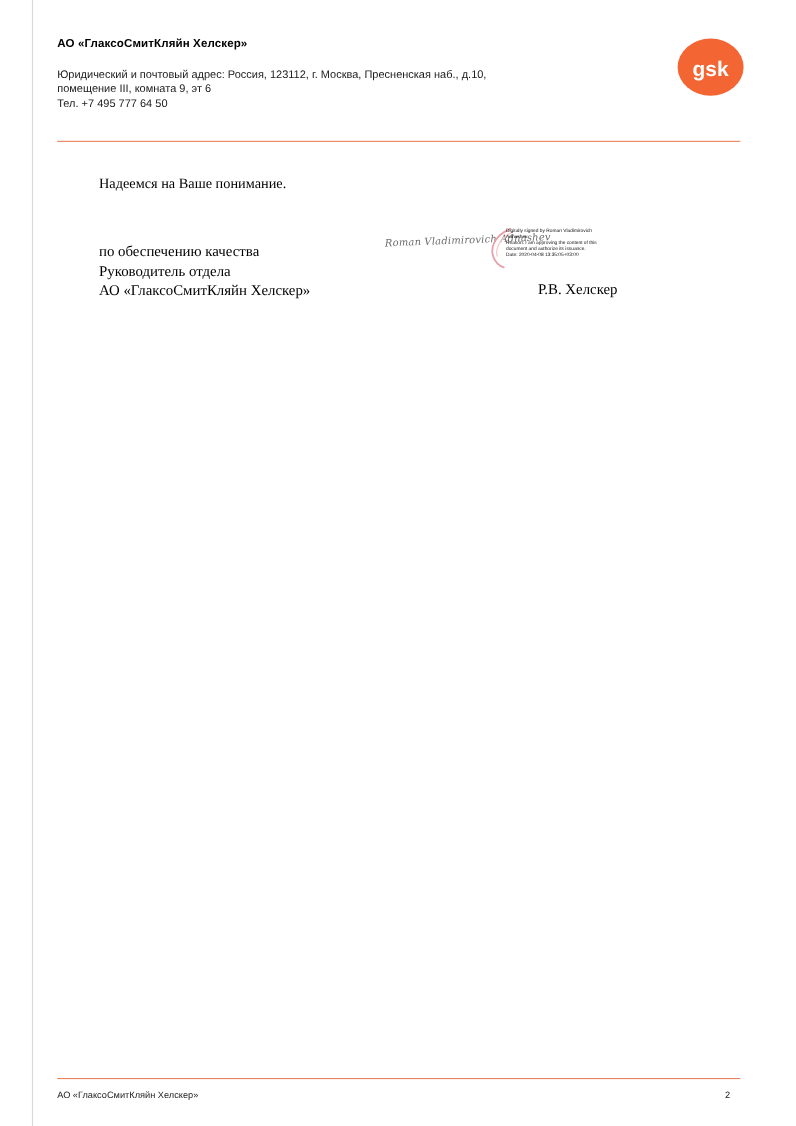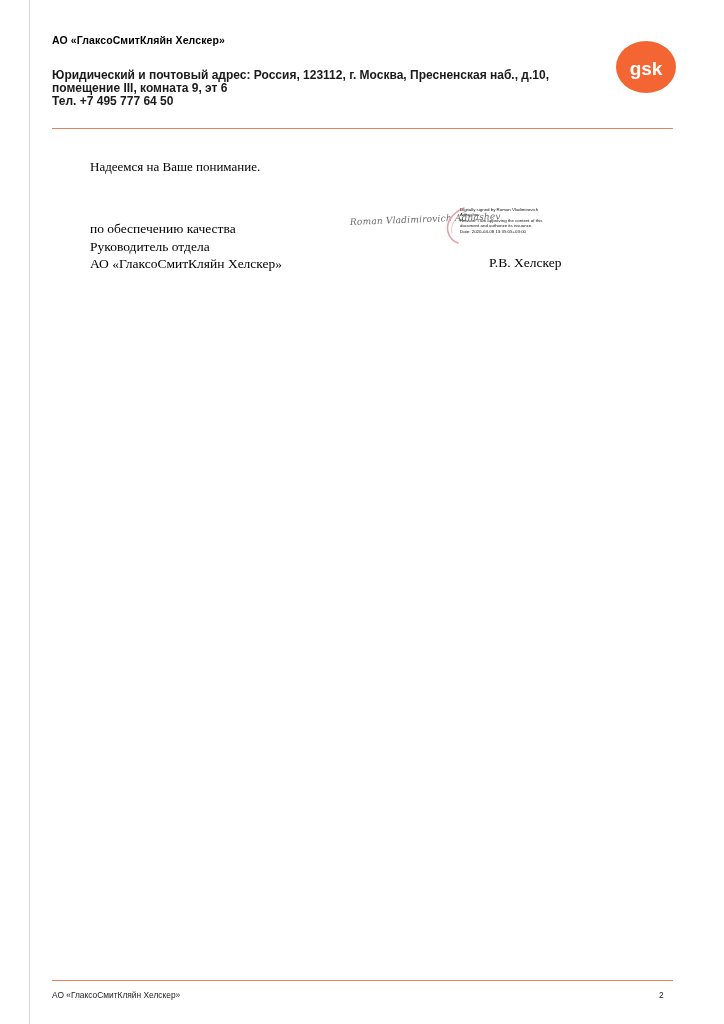--- a/index.html
+++ b/index.html
@@ -32,35 +32,35 @@
     width: 560px;
   }
   .company-name {
     font-size: 10.5px;
     font-weight: bold;
     letter-spacing: 0.1px;
     line-height: 14px;
     color: #000;
   }
   .address-block {
-    margin-top: 22px;
-    font-size: 12px;
+    margin-top: 15px;
+    font-size: 10px;
     line-height: 13.2px;
     color: #1a1a1a;
-    font-weight: 700;
+    font-weight: 400;
   }
   .address-line {
     white-space: nowrap;
   }
 
   
   .logo {
     position: absolute;
     left: 615px;
-    top: 36px;
+    top: 30px;
     width: 62px;
     height: 62px;
   }
   .logo svg { display: block; }
 
   
   .header-rule {
     position: absolute;
     left: 52px;
     top: 128px;

